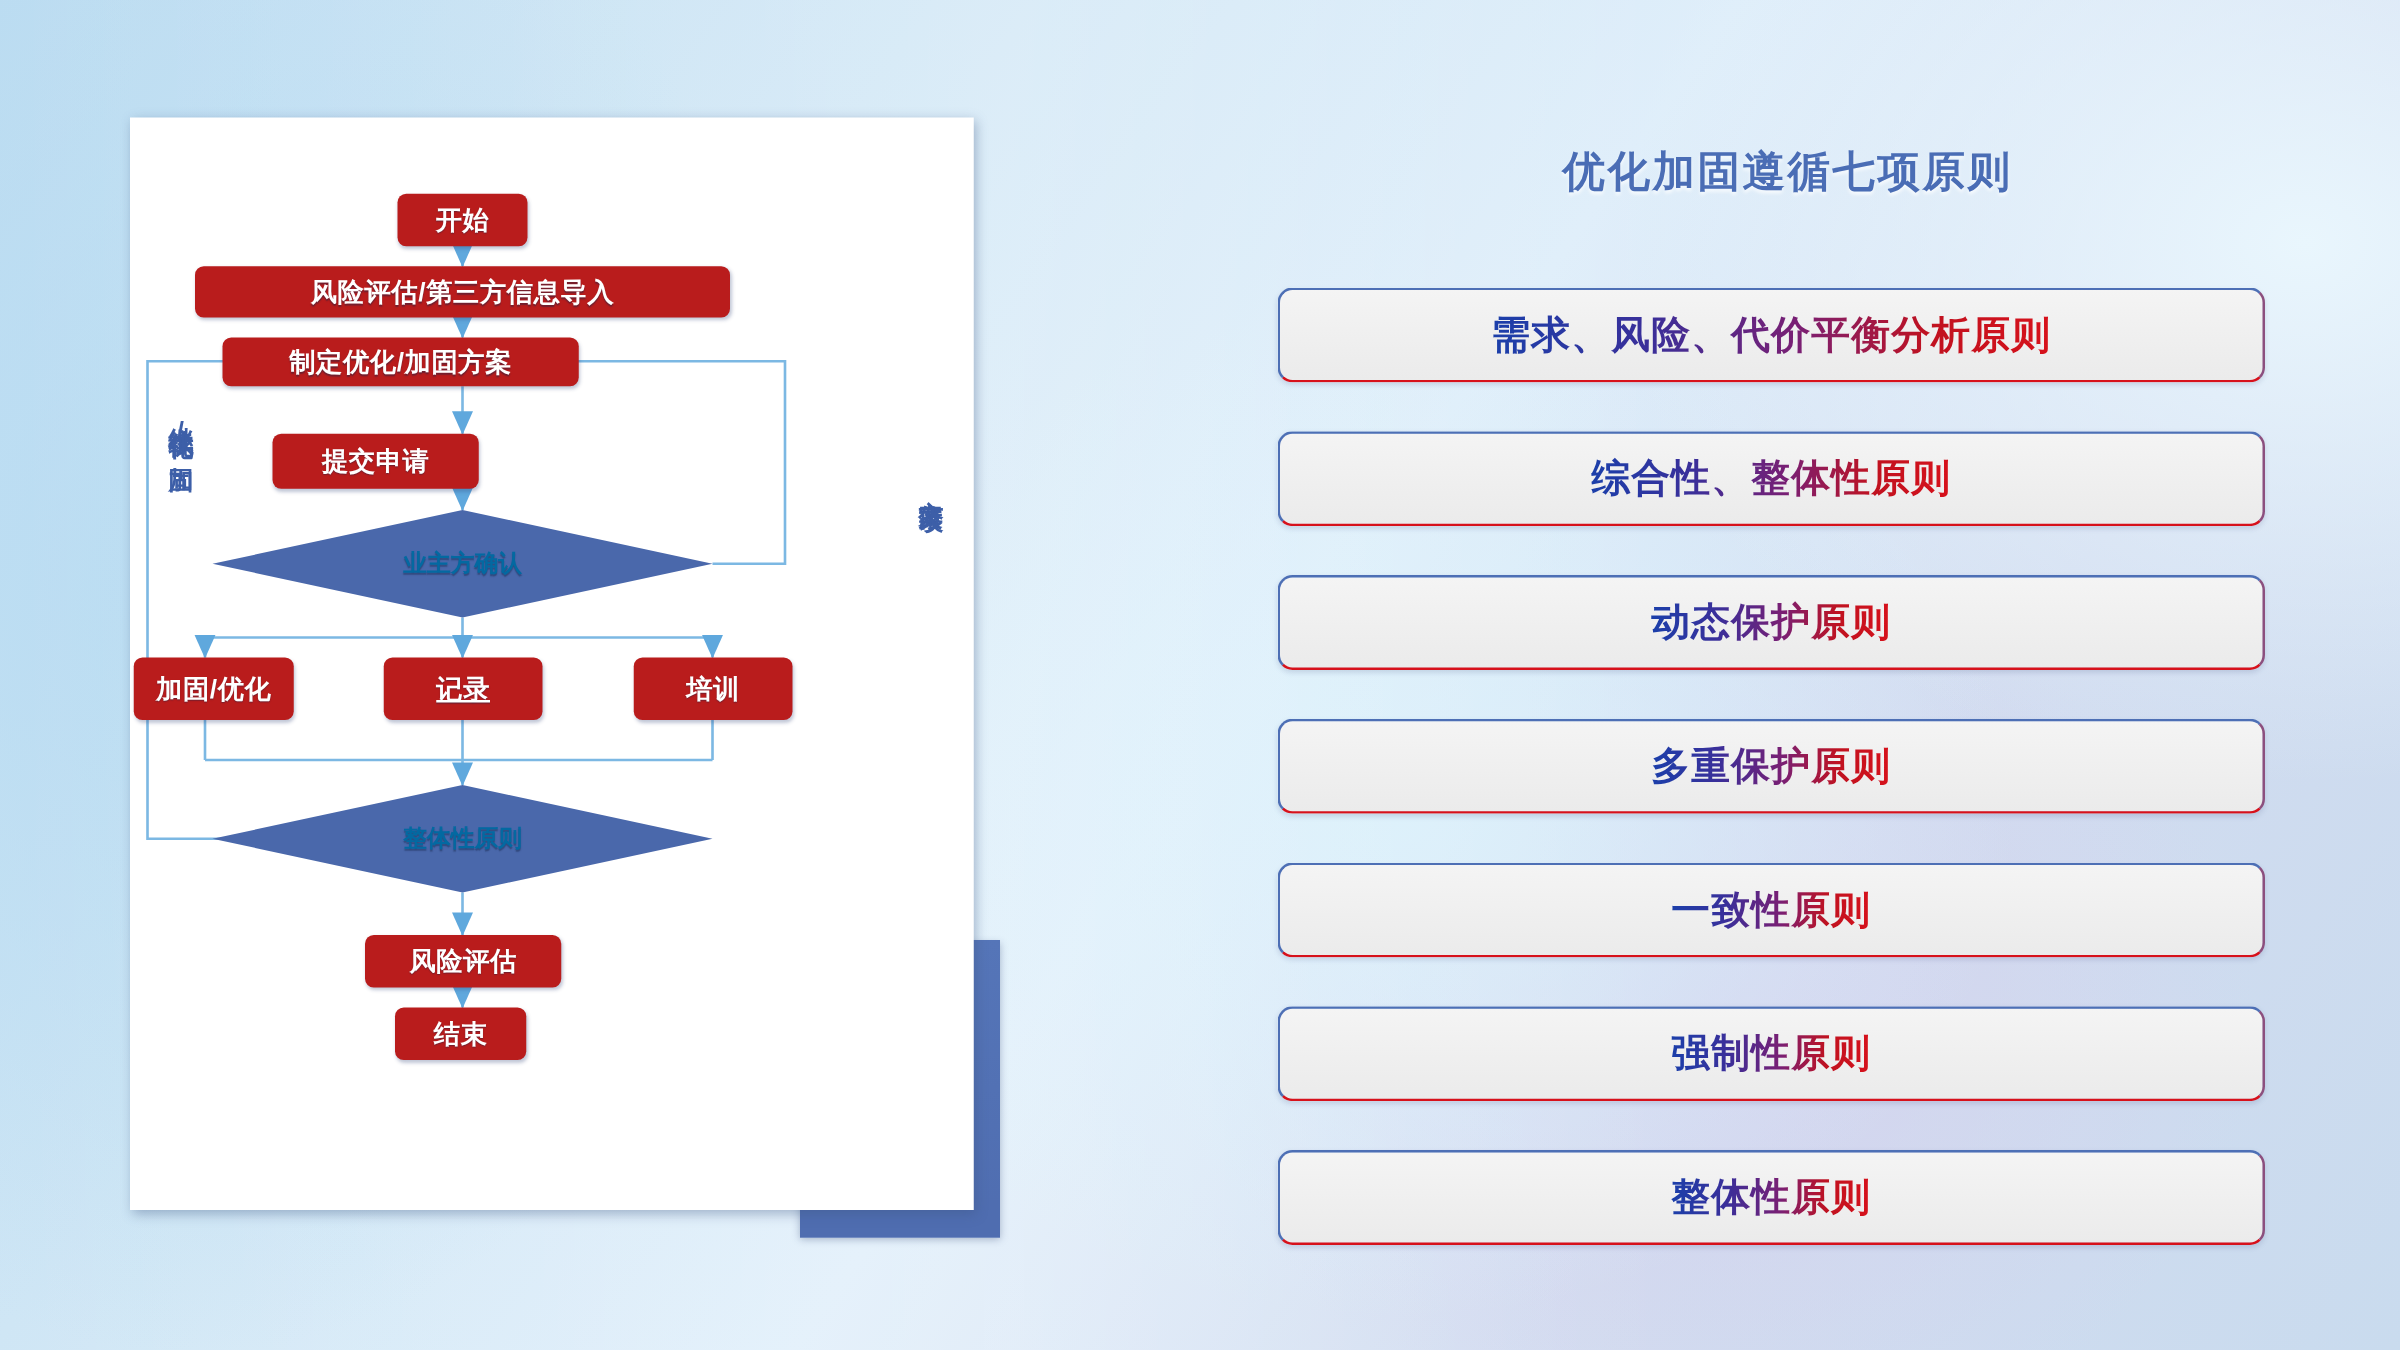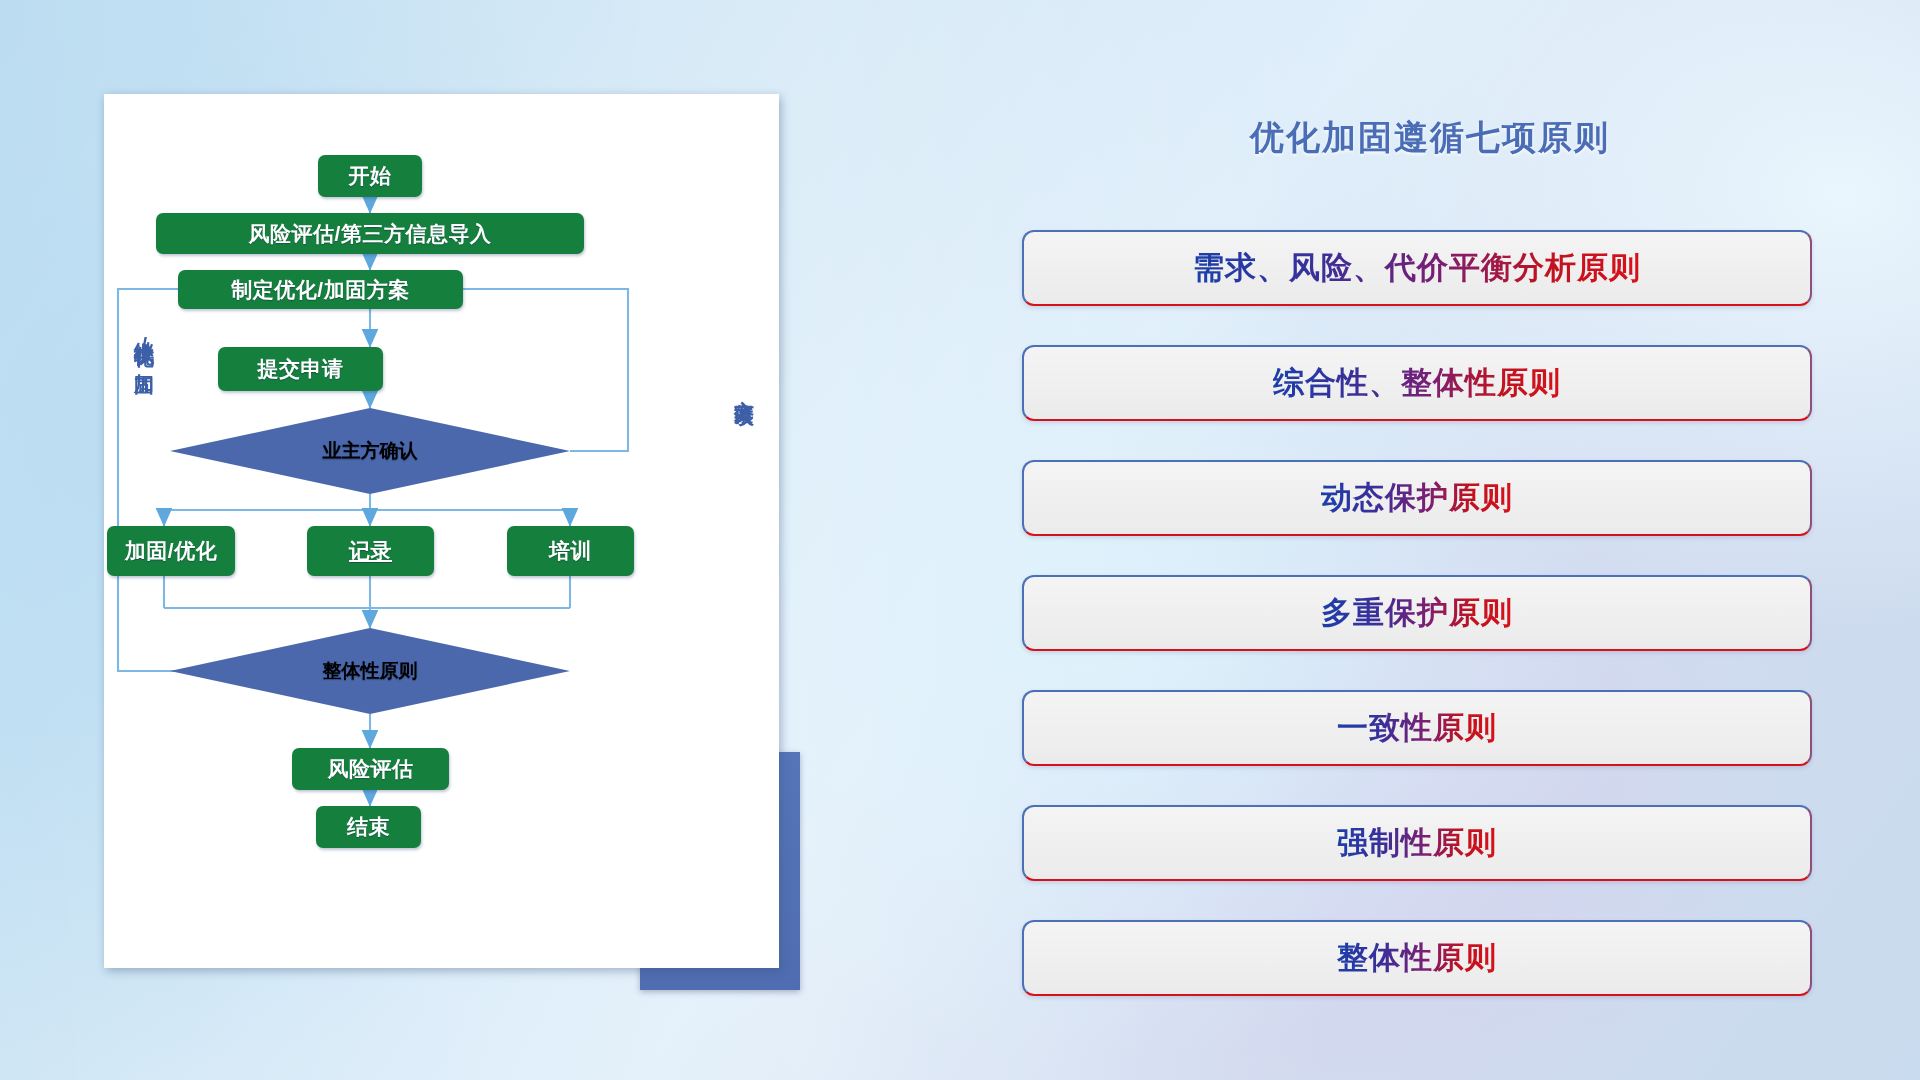--- a/index.html
+++ b/index.html
@@ -37,34 +37,34 @@
   }
   #flow-card{
     position:absolute;left:104px;top:94px;width:675px;height:874px;
     background:#ffffff;
     box-shadow:2px 3px 9px rgba(60,85,130,.40);
   }
   #flow-svg{position:absolute;left:0;top:0;width:675px;height:874px;}
 
   .node{
     position:absolute;display:flex;align-items:center;justify-content:center;
-    background:#15803d;color:#fff;border-radius:7px;
+    background:#b91c1c;color:#fff;border-radius:7px;
     font-weight:bold;letter-spacing:.5px;
     text-shadow:0 1px 1px rgba(20,35,70,.45);
     box-shadow:1px 2px 3px rgba(45,65,120,.30);
     white-space:nowrap;
   }
   .vlabel{
     position:absolute;color:#3d5fa8;font-weight:bold;
     writing-mode:vertical-rl;text-orientation:upright;
     letter-spacing:2px;line-height:1.02;
   }
   .diamond-text{
     position:absolute;display:flex;align-items:center;justify-content:center;
-    color:#000000;font-weight:bold;white-space:nowrap;
+    color:#0369a1;font-weight:bold;white-space:nowrap;
     text-shadow:0 1px 1px rgba(20,35,70,.45);
   }
 
   
   #panel-title{
     position:absolute;left:1150px;top:115px;width:560px;
     text-align:center;font-size:34px;font-weight:bold;color:#4a6db5;
     letter-spacing:2px;
     text-shadow:0 2px 3px rgba(255,255,255,.75);
   }

